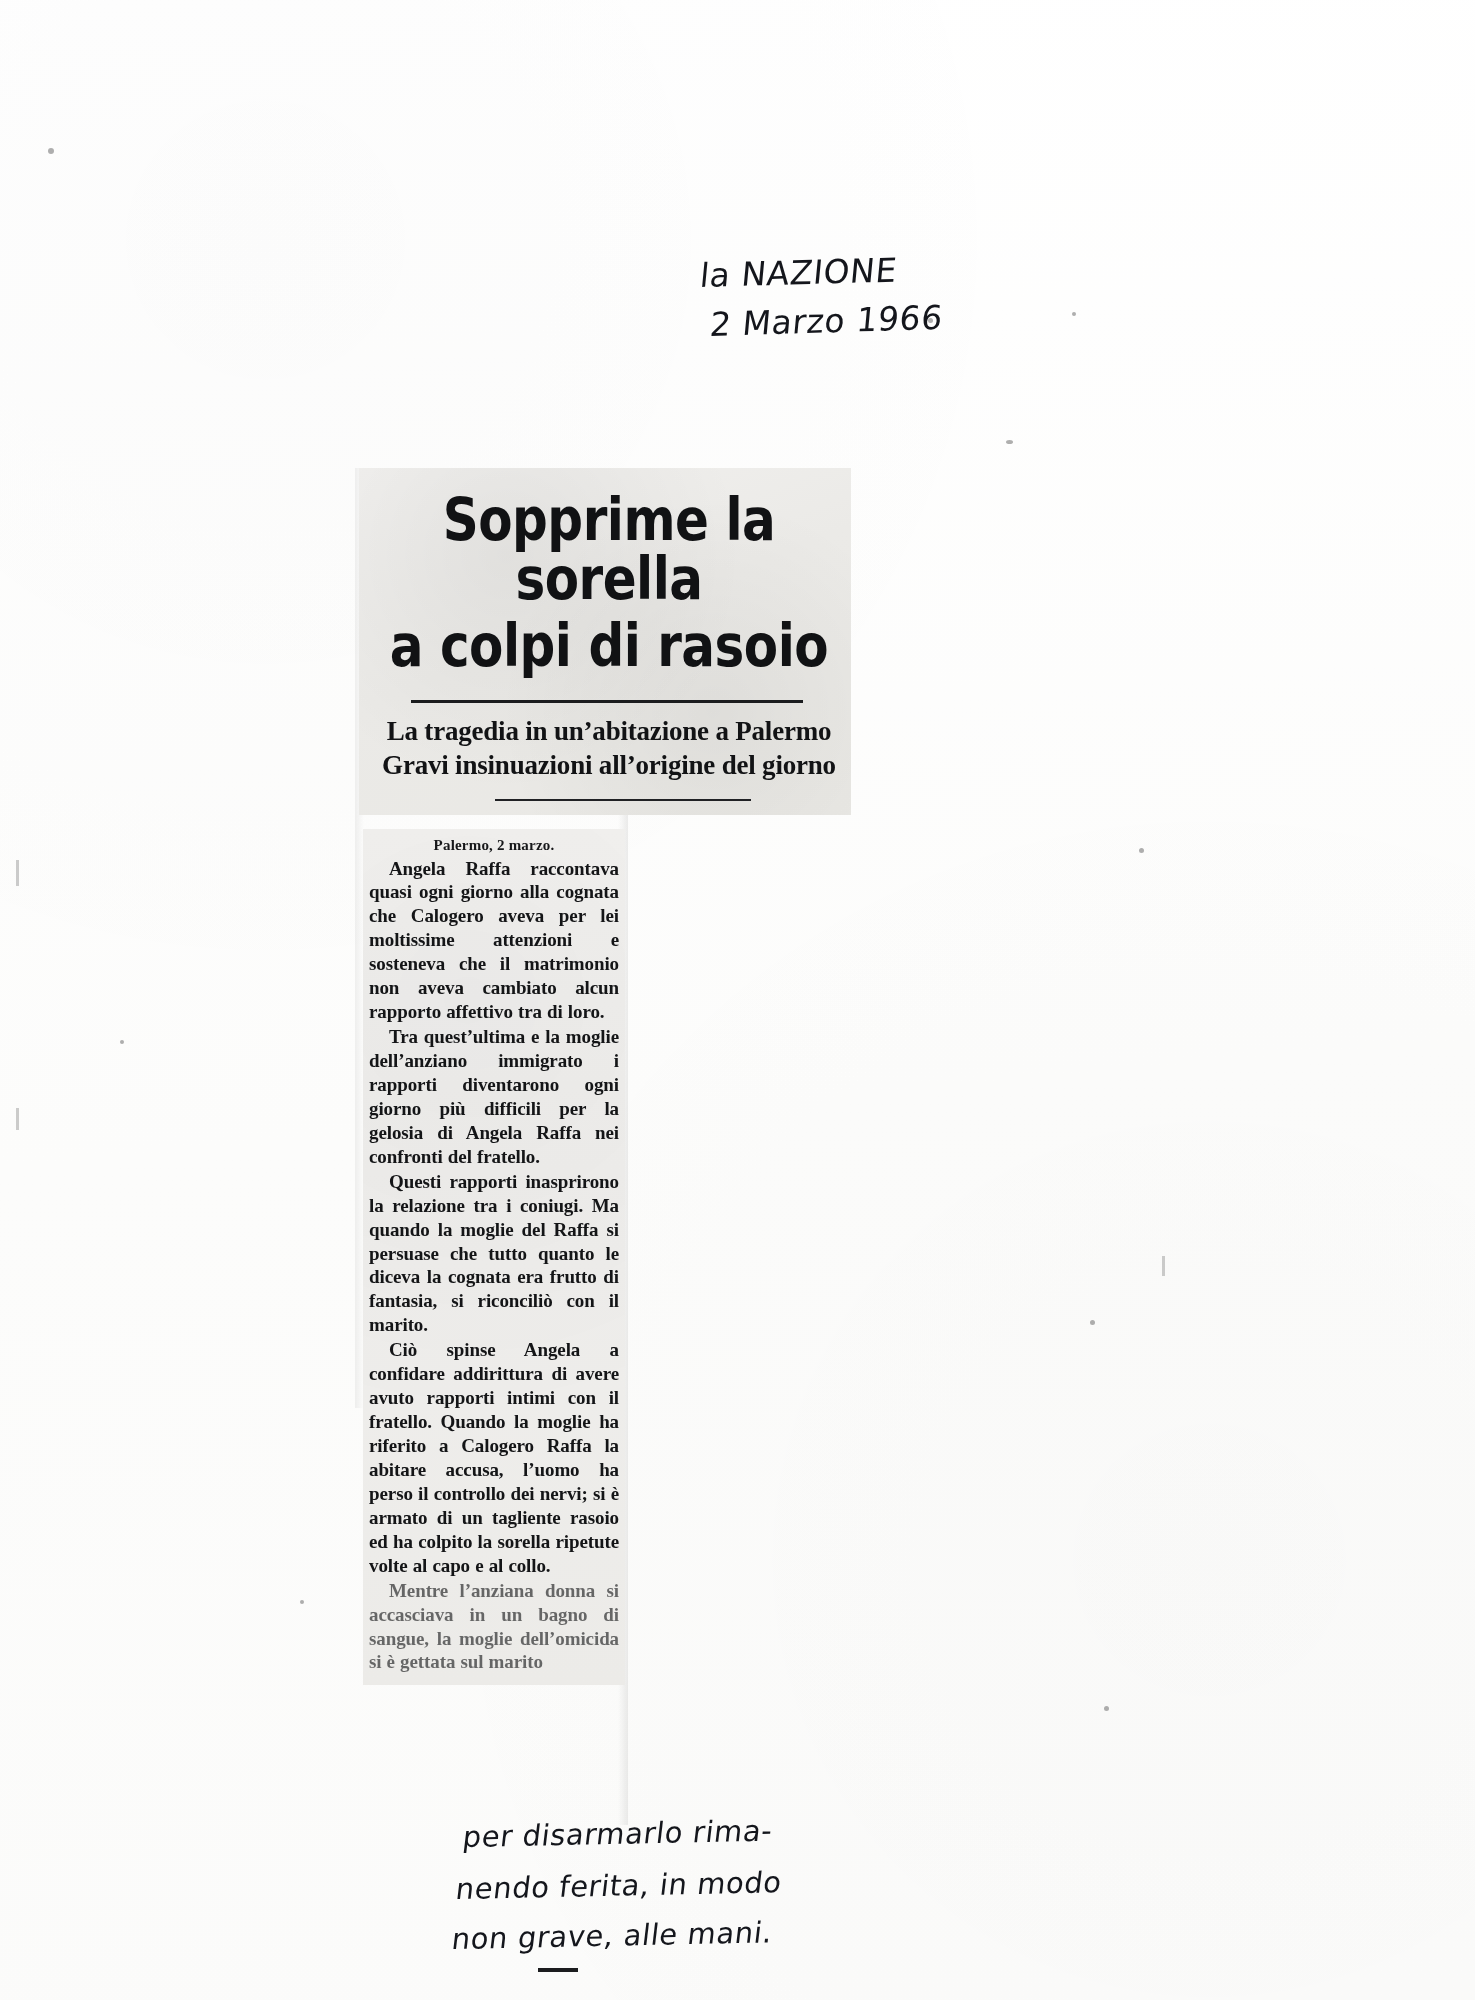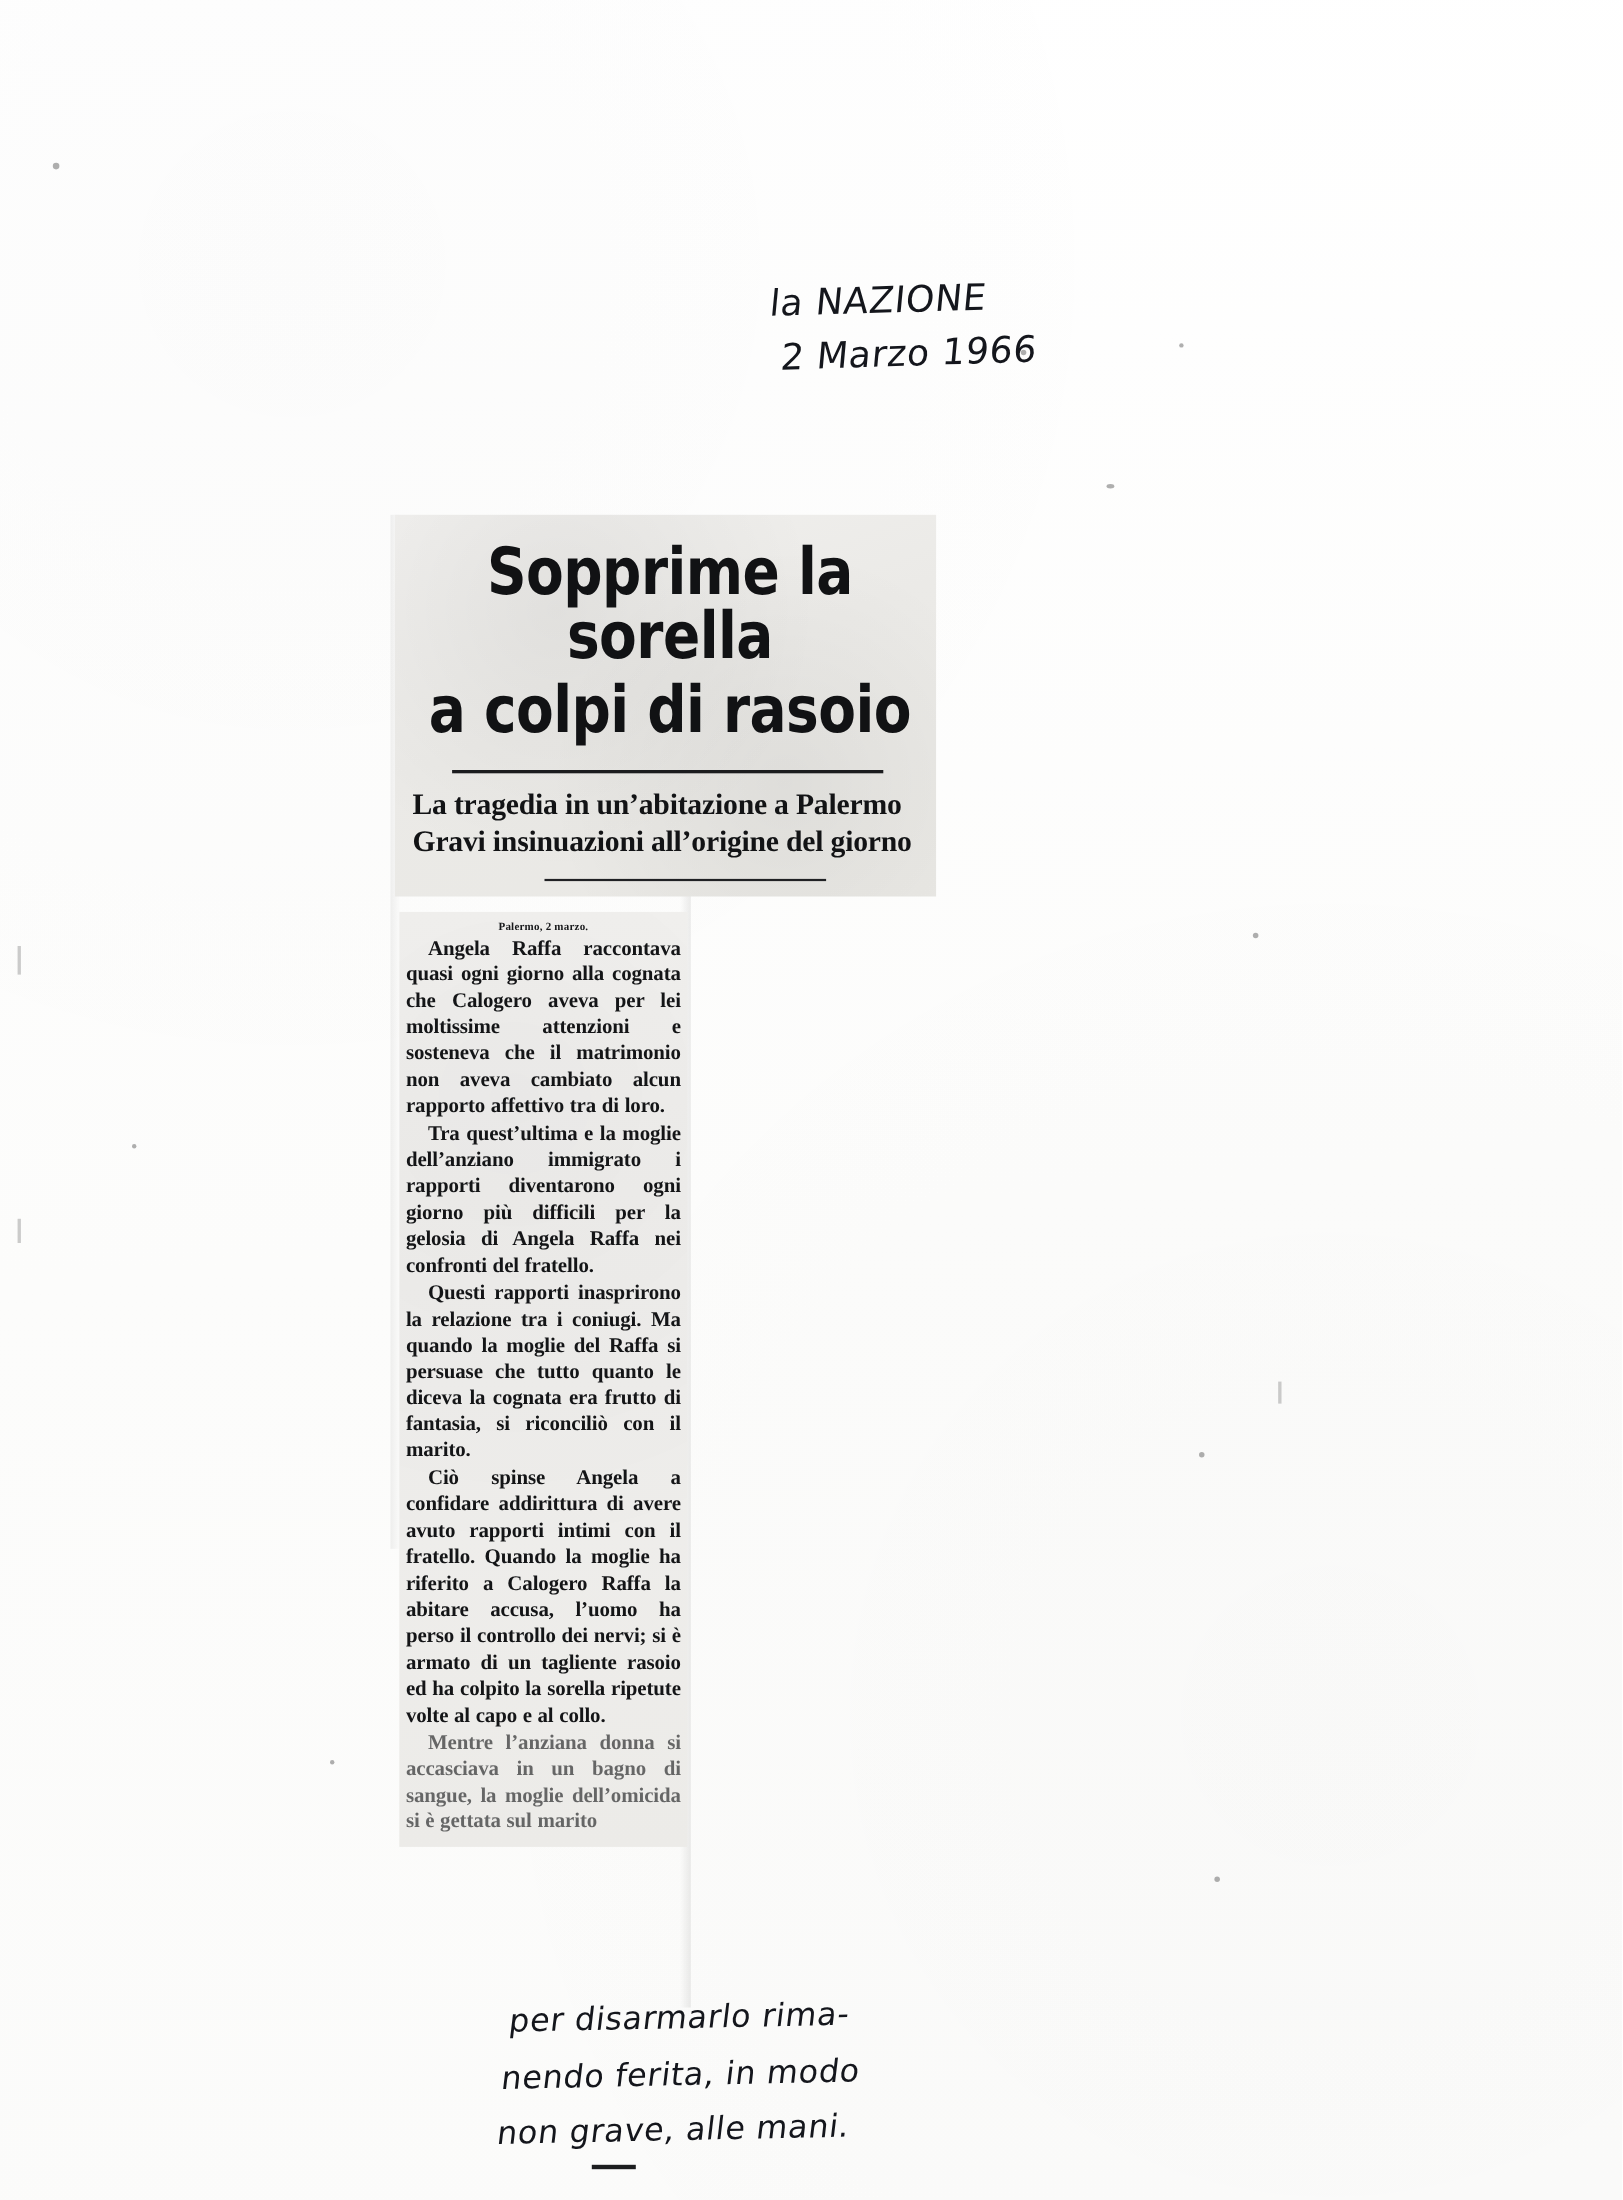--- a/index.html
+++ b/index.html
@@ -109,20 +109,21 @@
   .headline-rule {
     height: 3px;
     background: #1b1c1e;
     margin: 34px 40px 12px 36px;
   }
 
   .subheadline {
     font-family: "Liberation Serif", serif;
     font-weight: 700;
     color: #121315;
+    text-align: center;
     font-size: 27px;
     line-height: 1.25;
     margin: 0;
     letter-spacing: -0.2px;
   }
 
   .subhead-rule {
     height: 2px;
     background: #202124;
     margin: 16px 92px 0 120px;
@@ -137,21 +138,21 @@
     padding: 6px 6px 10px 6px;
     box-sizing: border-box;
     background:
       radial-gradient(circle at 40% 20%, rgba(0,0,0,0.035) 0%, rgba(0,0,0,0) 60%),
       linear-gradient(180deg, #f4f3f1 0%, #efeeec 50%, #ecebe8 100%);
   }
 
   .dateline {
     font-family: "Liberation Serif", serif;
     font-weight: 700;
-    font-size: 10px;
+    font-size: 15px;
     color: #17181a;
     text-align: center;
     margin: 2px 0 3px 0;
     letter-spacing: 0.2px;
   }
 
   .body-par {
     font-family: "Liberation Serif", serif;
     font-weight: 700;
     font-size: 19px;

